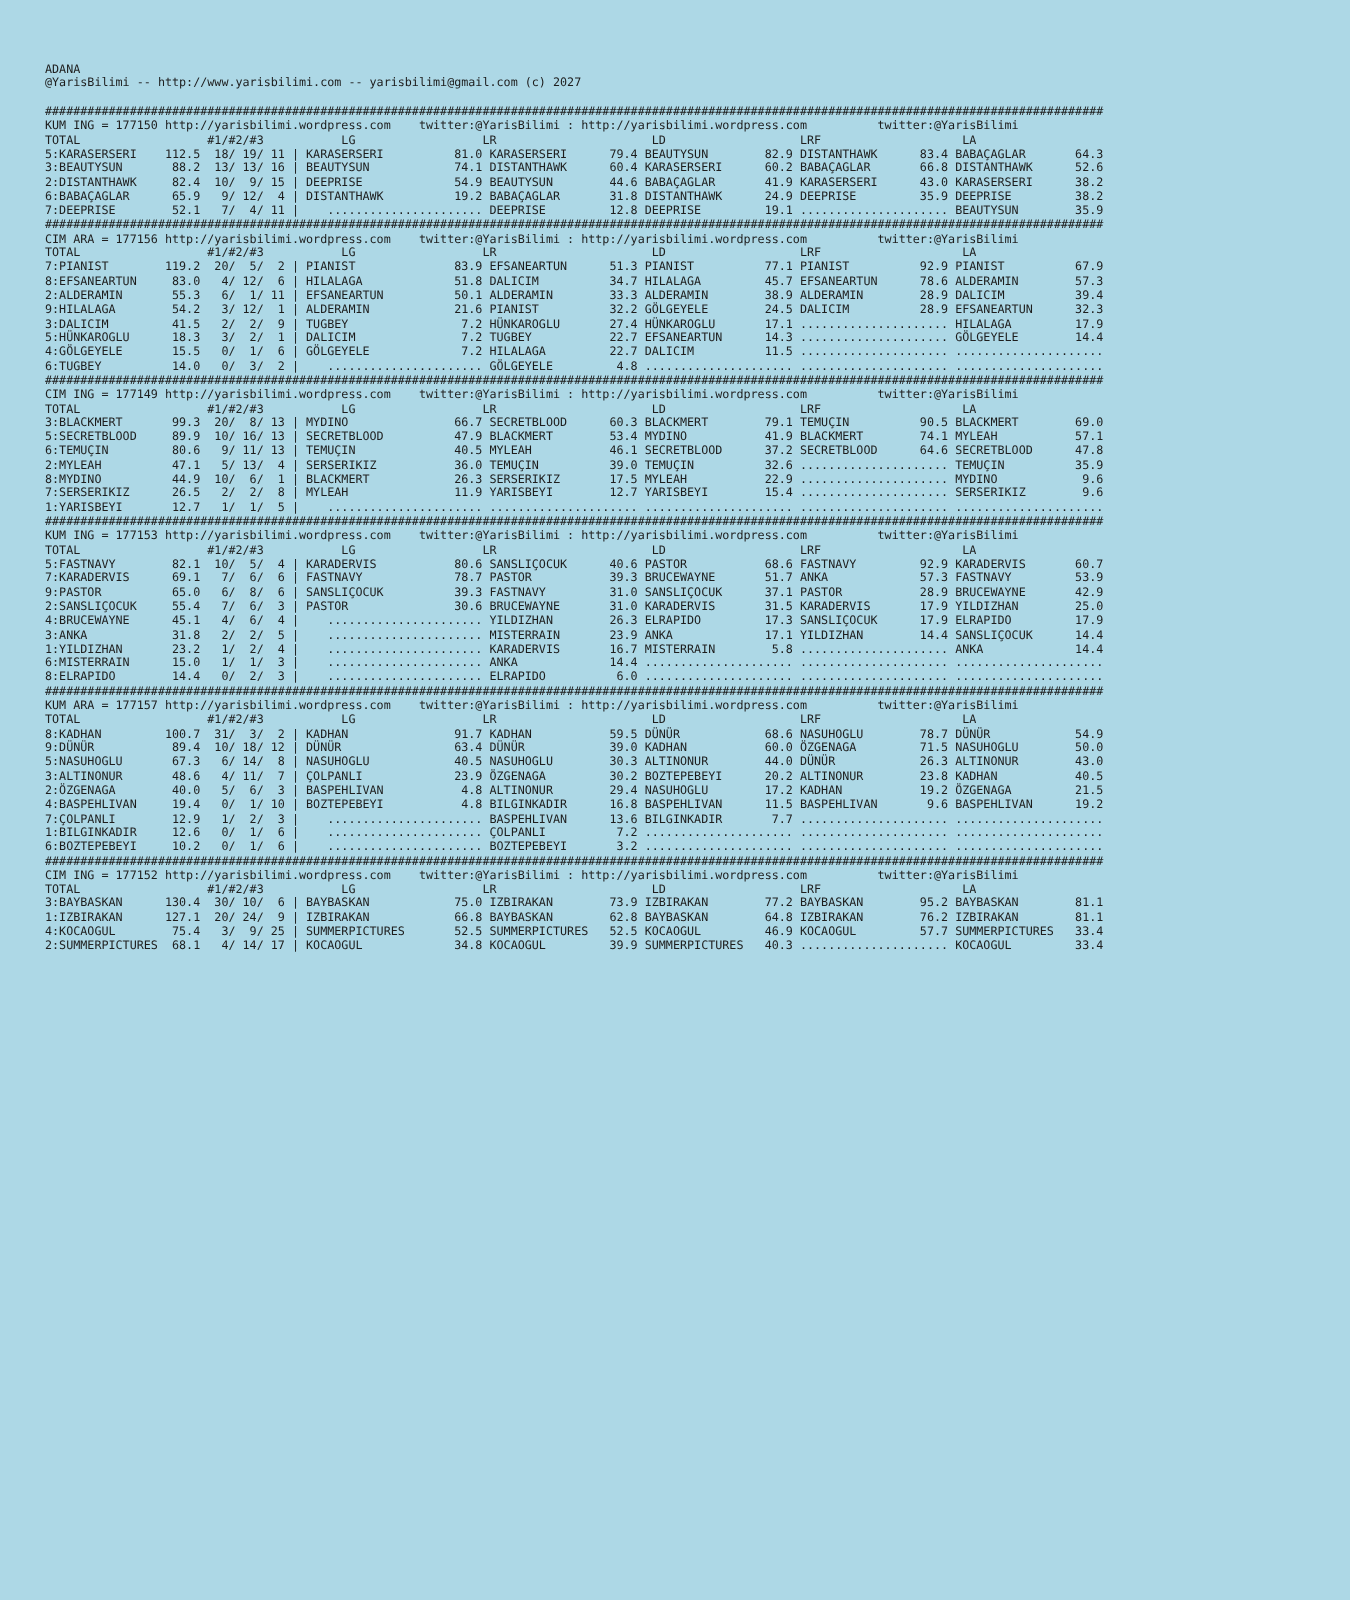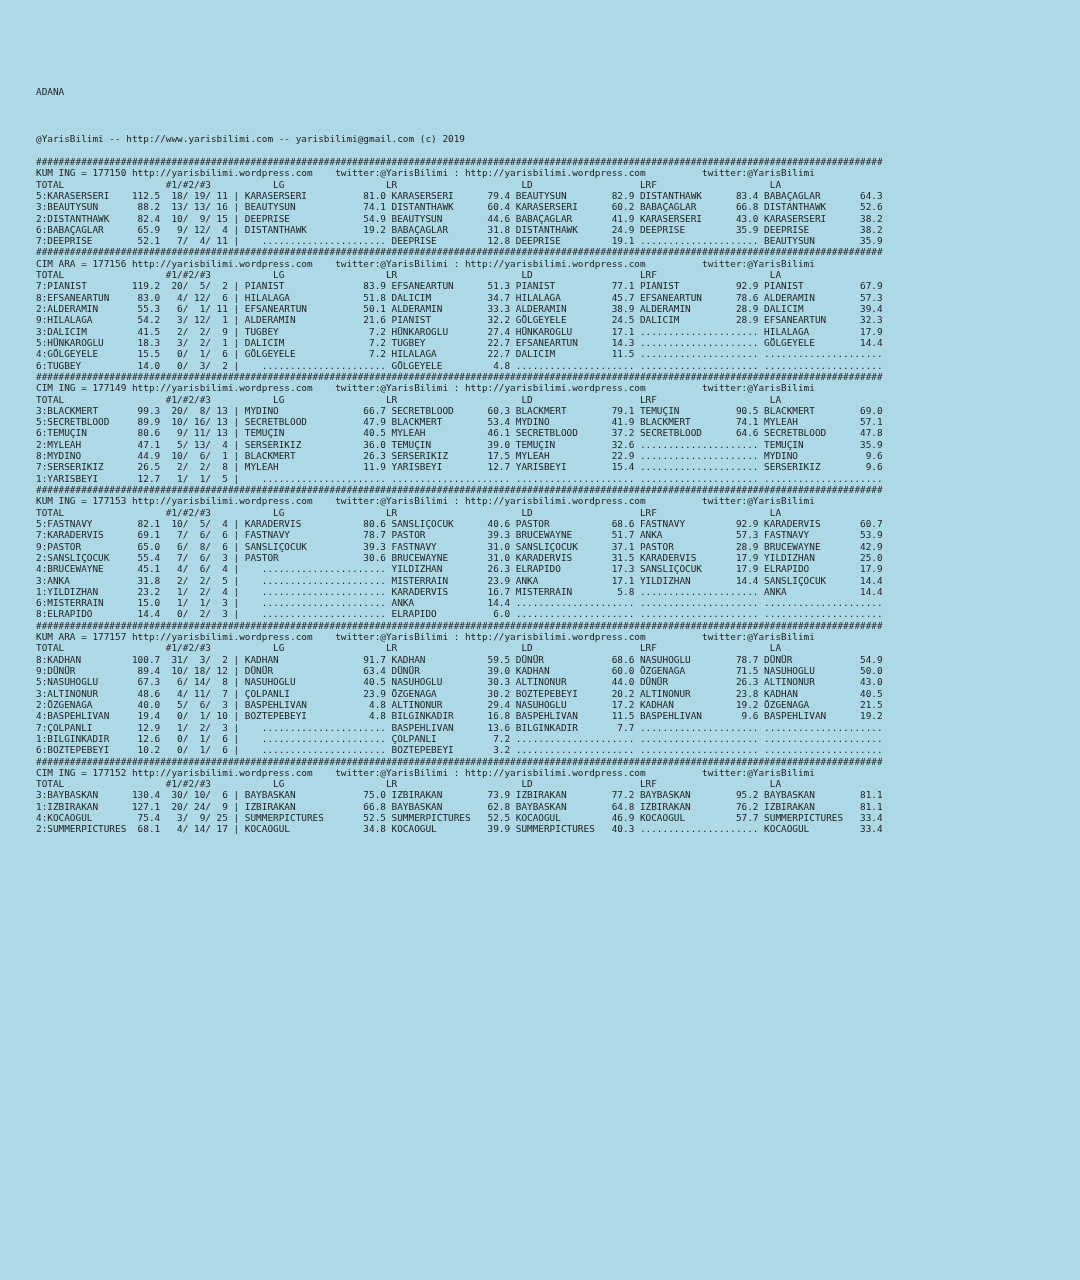--- a/index.html
+++ b/index.html
@@ -8,34 +8,34 @@
     background:#ADD8E6;
     overflow:hidden;
   }
   .doc{
     position:absolute;left:36px;top:50px;
     color:#1d1d1d;
     font-family:"DejaVu Sans Mono", monospace;
     font-size:9.4px;
     line-height:11.32px;
   }
-  .line{white-space:pre;margin-top:36px;}
+  .line{white-space:pre;}
   pre.report{
     margin:11.32px 0 0 0;
     font:inherit;
     line-height:inherit;
     white-space:pre;
   }
 </style>
 </head>
 <body>
 
 <div class="doc">
   <div class="line">ADANA</div>
-  <div class="line">@YarisBilimi -- http://www.yarisbilimi.com -- yarisbilimi@gmail.com (c) 2019</div>
+  <div class="line">@YarisBilimi -- http://www.yarisbilimi.com -- yarisbilimi@gmail.com (c) 2027</div>
   <pre class="report" id="report-body">######################################################################################################################################################
 KUM ING = 177150 http://yarisbilimi.wordpress.com    twitter:@YarisBilimi : http://yarisbilimi.wordpress.com          twitter:@YarisBilimi
 TOTAL                  #1/#2/#3           LG                  LR                      LD                   LRF                    LA
 5:KARASERSERI    112.5  18/ 19/ 11 | KARASERSERI          81.0 KARASERSERI      79.4 BEAUTYSUN        82.9 DISTANTHAWK      83.4 BABAÇAGLAR       64.3
 3:BEAUTYSUN       88.2  13/ 13/ 16 | BEAUTYSUN            74.1 DISTANTHAWK      60.4 KARASERSERI      60.2 BABAÇAGLAR       66.8 DISTANTHAWK      52.6
 2:DISTANTHAWK     82.4  10/  9/ 15 | DEEPRISE             54.9 BEAUTYSUN        44.6 BABAÇAGLAR       41.9 KARASERSERI      43.0 KARASERSERI      38.2
 6:BABAÇAGLAR      65.9   9/ 12/  4 | DISTANTHAWK          19.2 BABAÇAGLAR       31.8 DISTANTHAWK      24.9 DEEPRISE         35.9 DEEPRISE         38.2
 7:DEEPRISE        52.1   7/  4/ 11 |    ...................... DEEPRISE         12.8 DEEPRISE         19.1 ..................... BEAUTYSUN        35.9
 ######################################################################################################################################################
 CIM ARA = 177156 http://yarisbilimi.wordpress.com    twitter:@YarisBilimi : http://yarisbilimi.wordpress.com          twitter:@YarisBilimi

